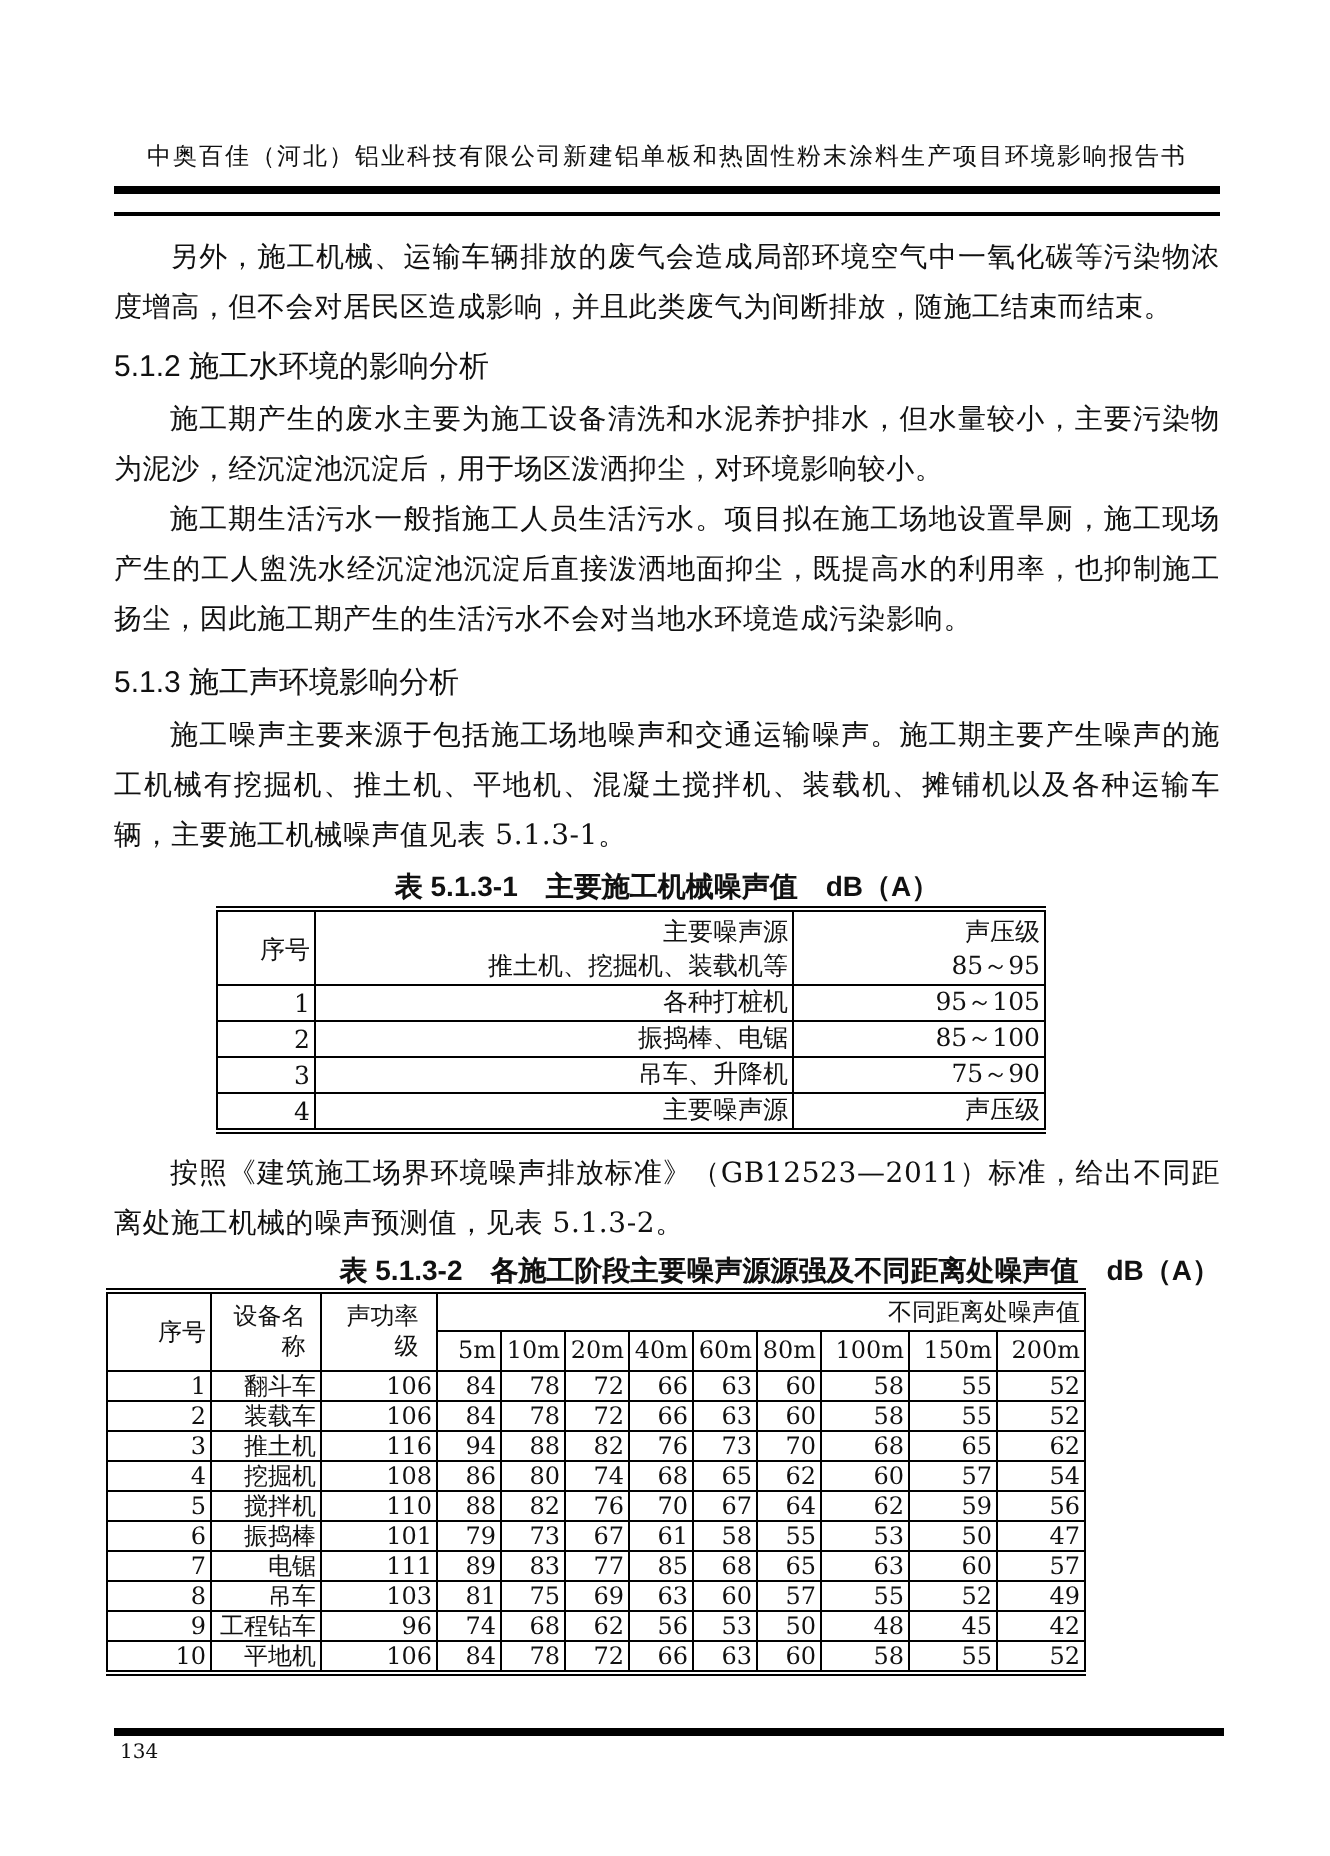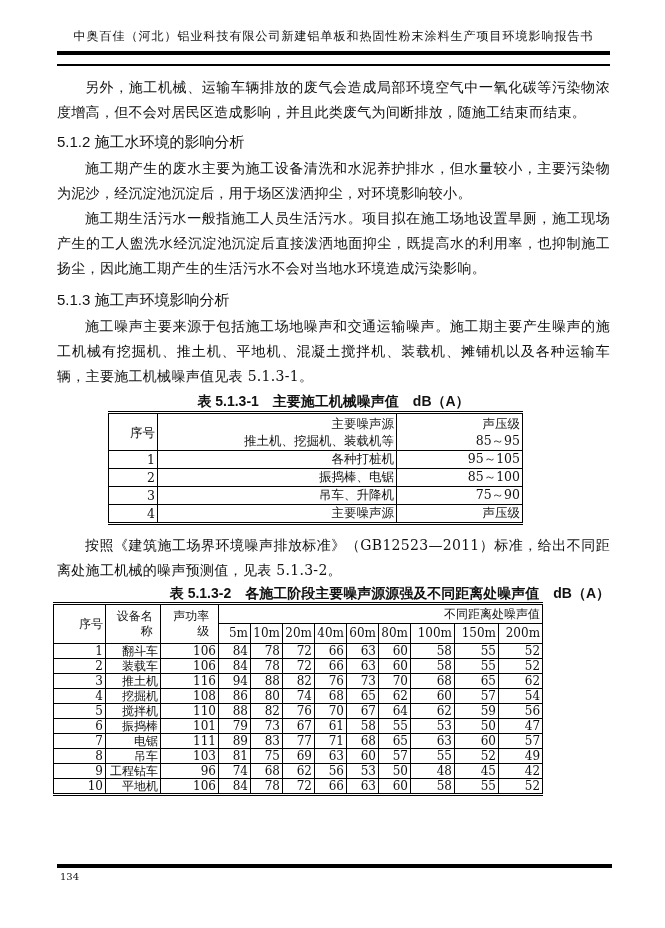--- a/index.html
+++ b/index.html
@@ -6,21 +6,21 @@
   html,body { background:#888; }
   .page {
     position:relative;
     width:665px; height:928px;
     margin:0 auto;
     background:#ffffff;
     color:#111;
     font-family:"DejaVu Serif","Liberation Serif",serif;
     overflow:hidden;
   }
-  .content { padding:28px 55px 0 57px; }
+  .content { padding:70px 55px 0 57px; }
 
   .doc-header-title {
     text-align:center;
     font-size:12px;
     line-height:16px;
     letter-spacing:1px;
     font-family:"DejaVu Serif","Liberation Serif",serif;
   }
   .rule-thick { margin-top:7px; height:4px; background:#000; }
   .rule-thin  { margin-top:9px; height:2px; background:#000; }
@@ -292,21 +292,21 @@
             <td>50</td>
             <td>47</td>
           </tr>
           <tr>
             <td>7</td>
             <td>电锯</td>
             <td>111</td>
             <td>89</td>
             <td>83</td>
             <td>77</td>
-            <td>71</td>
+            <td>85</td>
             <td>68</td>
             <td>65</td>
             <td>63</td>
             <td>60</td>
             <td>57</td>
           </tr>
           <tr>
             <td>8</td>
             <td>吊车</td>
             <td>103</td>

